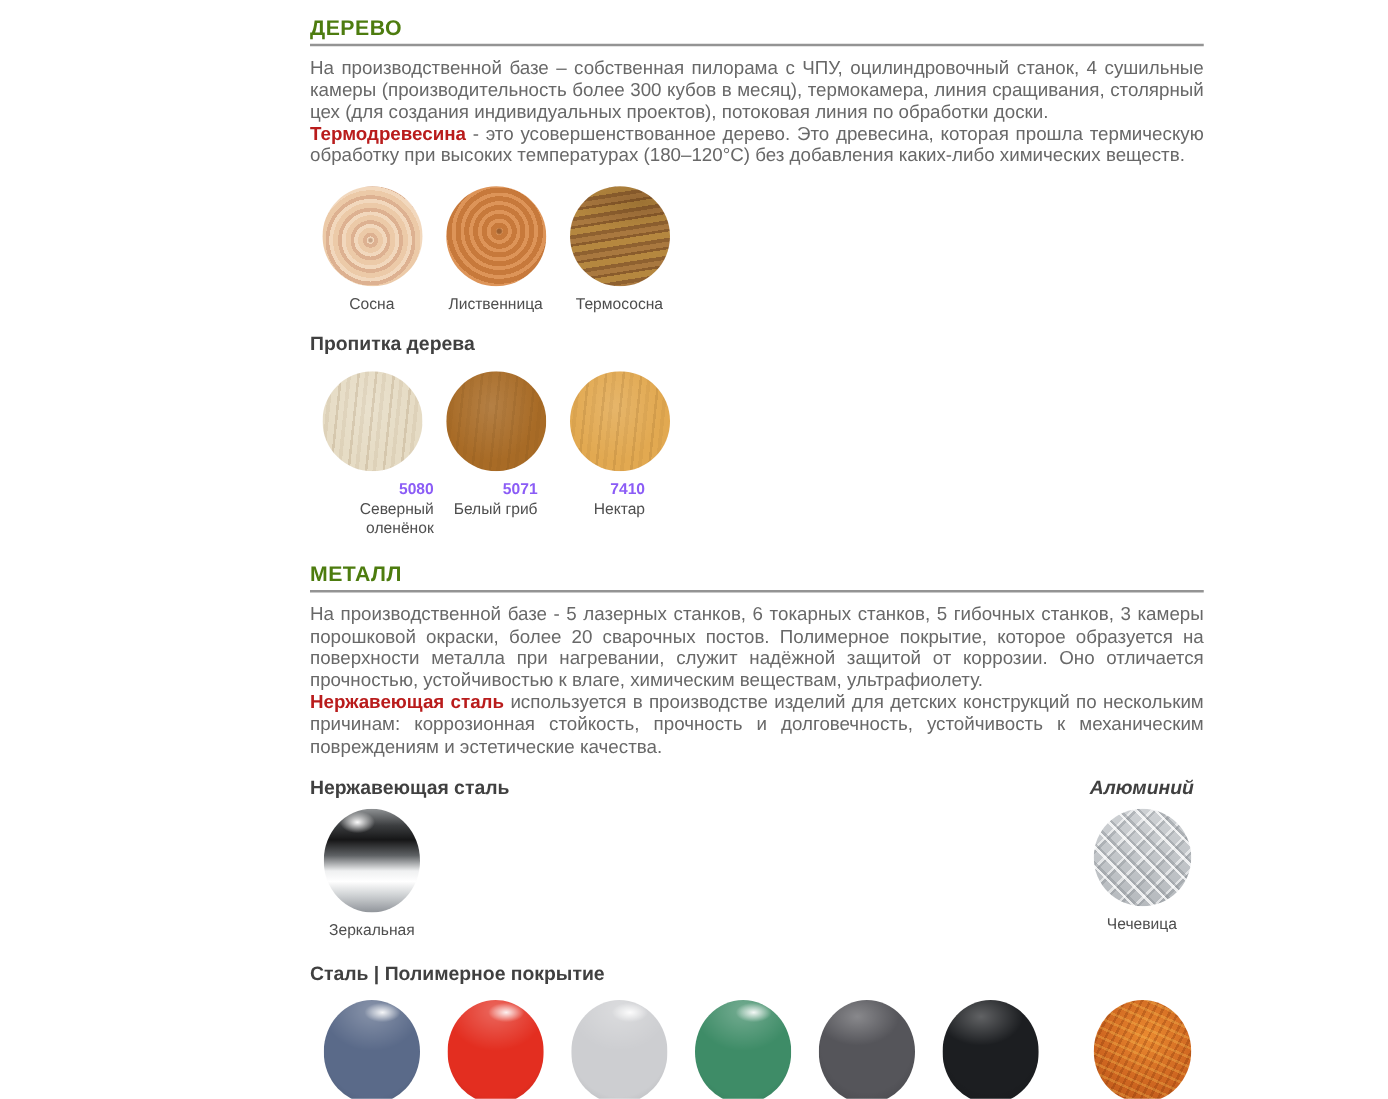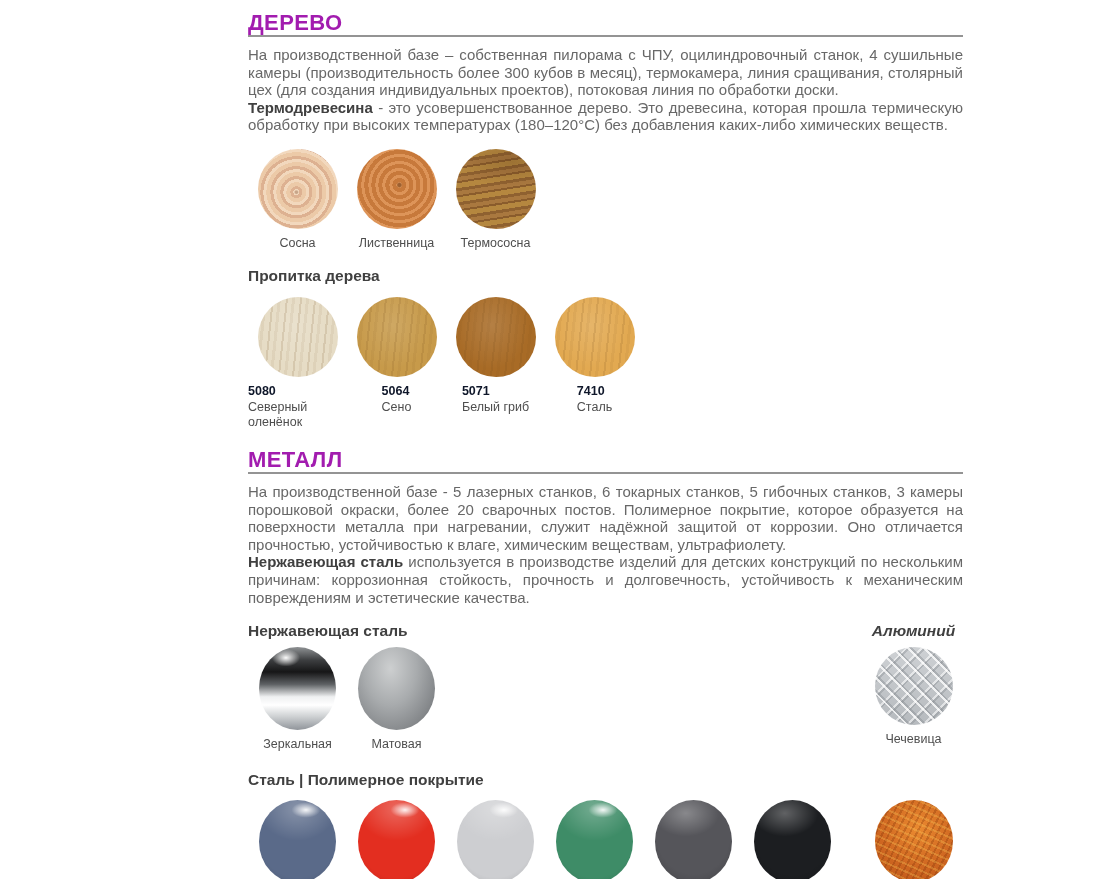--- a/index.html
+++ b/index.html
@@ -6,39 +6,39 @@
   html, body { background: #ffffff; }
   body {
     width: 1110px; height: 879px; overflow: hidden;
     font-family: "Liberation Sans", sans-serif;
     color: #666;
   }
   .page { width: 715px; margin-left: 248px; padding-top: 12px; }
 
   
   .section-title {
-    font-size: 22px; font-weight: 700; color: #a21caf;
+    font-size: 17px; font-weight: 700; color: #4d7c0f;
     letter-spacing: 0.4px; line-height: 21px; margin-bottom: 2px;
   }
   .divider { height: 2px; background: #949494; border: none; margin-bottom: 9px; }
 
   .body-text { font-size: 15px; line-height: 17.6px; color: #686868; text-align: justify; }
-  .body-text .lead { font-weight: 700; color: #404040; }
+  .body-text .lead { font-weight: 700; color: #b91c1c; }
 
   .sub-title {
     font-size: 15.5px; font-weight: 600; color: #404040; line-height: 19px;
   }
 
   
   .swatch-row { display: flex; align-items: flex-start; }
   .swatch-col { width: 99px; display: flex; flex-direction: column; align-items: center; flex: 0 0 auto; }
   .spacer { flex: 1 1 auto; }
 
-  .swatch-label { margin-top: 7px; font-size: 12.5px; line-height: 15.5px; color: #4e4e4e; text-align: left; }
-  .swatch-label .code { font-weight: 600; color: #0f172a; }
+  .swatch-label { margin-top: 7px; font-size: 12.5px; line-height: 15.5px; color: #4e4e4e; text-align: right; }
+  .swatch-label .code { font-weight: 600; color: #8b5cf6; }
   .nowrap { white-space: nowrap; }
 
   
   .disc { width: 80px; height: 80px; border-radius: 50%; flex: 0 0 auto; }
 
   .pine { background:
     radial-gradient(circle at 50% 50%, rgba(0,0,0,0) 76%, rgba(186,130,90,.85) 84%, rgba(150,99,64,.95) 93%, #8d5c3c 100%),
     radial-gradient(circle at 48% 54%, rgba(120,70,40,.35) 0 2%, rgba(0,0,0,0) 4%),
     repeating-radial-gradient(circle at 48% 54%, #f2d8bd 0 3px, #ddb191 3px 6px, #eccaa8 6px 10px),
     var(--c, #e8c9a8); }
@@ -125,30 +125,26 @@
     </div>
 
     <h2 class="sub-title impregnation-title">Пропитка дерева</h2>
 
     <div class="swatch-row impregnation-swatches">
       <div class="swatch-col">
         <div class="disc grain" style="--c: #e6dcc5;"></div>
         <div class="swatch-label"><span class="code">5080</span><br><span>Северный оленёнок</span></div>
       </div>
       <div class="swatch-col">
-        <div class="disc grain" style="--c: #c79a4a;"></div>
-        <div class="swatch-label"><span class="code">5064</span><br><span>Сено</span></div>
-      </div>
-      <div class="swatch-col">
         <div class="disc grain" style="--c: #a86b26;"></div>
         <div class="swatch-label"><span class="code">5071</span><br><span class="nowrap">Белый гриб</span></div>
       </div>
       <div class="swatch-col">
         <div class="disc grain" style="--c: #e2a951;"></div>
-        <div class="swatch-label"><span class="code">7410</span><br><span>Сталь</span></div>
+        <div class="swatch-label"><span class="code">7410</span><br><span>Нектар</span></div>
       </div>
     </div>
   </section>
 
   <section class="metal-section">
     <h1 class="section-title">МЕТАЛЛ</h1>
     <div class="divider"></div>
 
     <p class="body-text">На производственной базе - 5 лазерных станков, 6 токарных станков, 5 гибочных станков, 3 камеры порошковой окраски, более 20 сварочных постов. Полимерное покрытие, которое образуется на поверхности металла при нагревании, служит надёжной защитой от коррозии. Оно отличается прочностью, устойчивостью к влаге, химическим веществам, ультрафиолету.</p>
     <p class="body-text"><span class="lead">Нержавеющая сталь</span><span> используется в производстве изделий для детских конструкций по нескольким причинам: коррозионная стойкость, прочность и долговечность, устойчивость к механическим повреждениям и эстетические качества.</span></p>
@@ -157,24 +153,20 @@
       <h2 class="sub-title">Нержавеющая сталь</h2>
       <div class="spacer"></div>
       <h2 class="sub-title alum-head">Алюминий</h2>
     </div>
 
     <div class="swatch-row stainless-swatches">
       <div class="swatch-col">
         <div class="sphere mirror" style="--c: #9b9ea1;"></div>
         <div class="swatch-label nowrap">Зеркальная</div>
       </div>
-      <div class="swatch-col">
-        <div class="sphere brushed" style="--c: #8e9193;"></div>
-        <div class="swatch-label nowrap">Матовая</div>
-      </div>
       <div class="spacer"></div>
       <div class="swatch-col">
         <div class="disc lentil" style="--c: #c4c7ca;"></div>
         <div class="swatch-label nowrap">Чечевица</div>
       </div>
     </div>
 
     <h2 class="sub-title powder-title">Сталь | Полимерное покрытие</h2>
 
     <div class="swatch-row powder-swatches">

